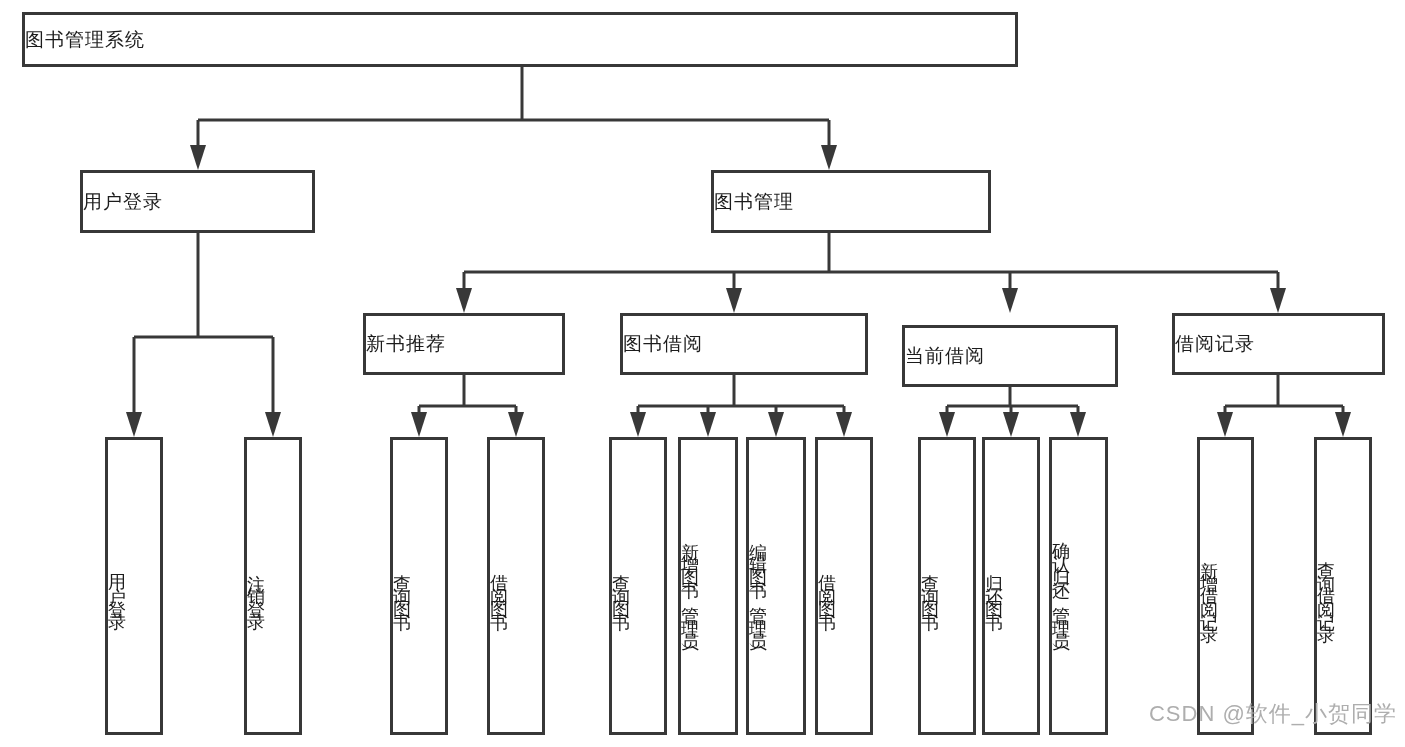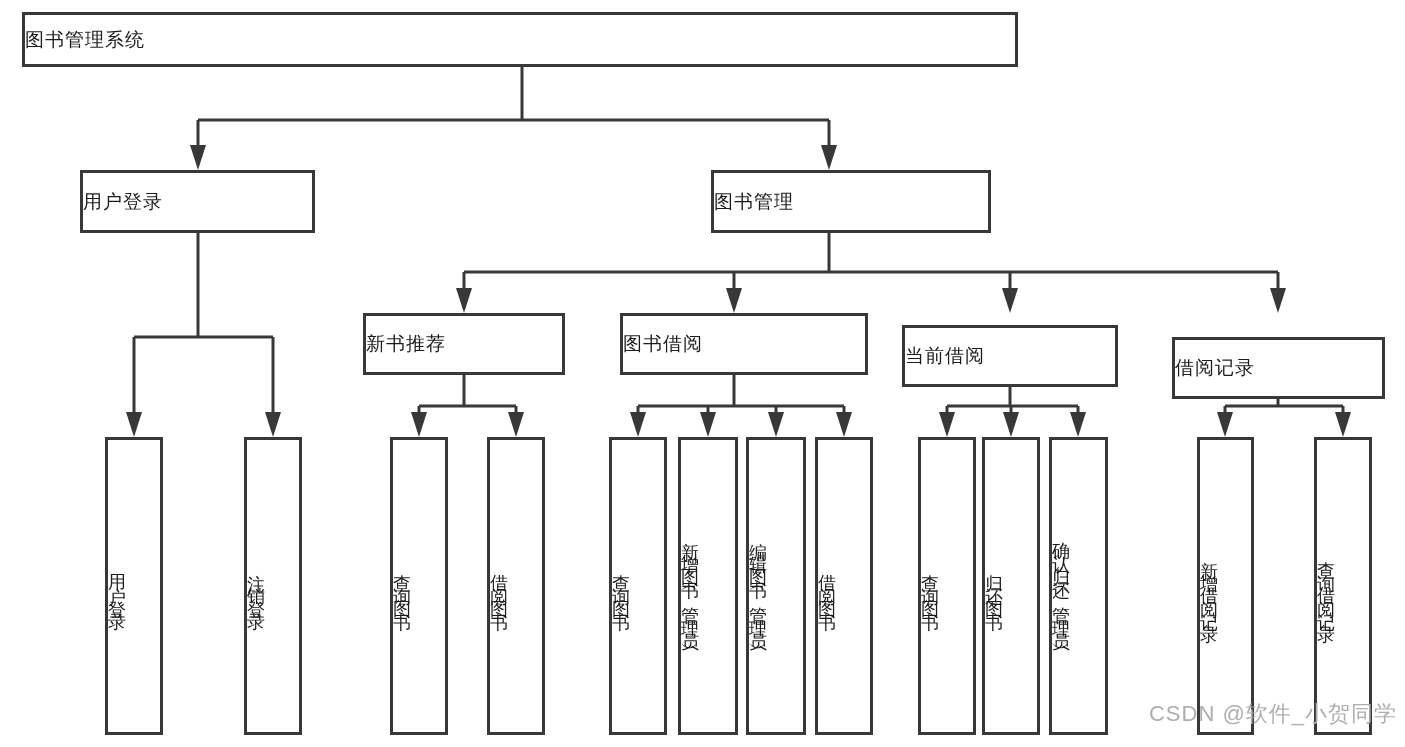--- a/index.html
+++ b/index.html
@@ -43,21 +43,21 @@
     line-height:1;
   }
 
   
   .b-root    {left:22px;  top:12px;  width:996px; height:55px;}
   .b-userlog {left:80px;  top:170px; width:235px; height:63px;}
   .b-bookmgr {left:711px; top:170px; width:280px; height:63px;}
   .b-newrec  {left:363px; top:313px; width:202px; height:62px;}
   .b-borrow  {left:620px; top:313px; width:248px; height:62px;font-family:Liberation Serif, serif;}
   .b-current {left:902px; top:313px; width:216px; height:62px;margin-top:12px;}
-  .b-records {left:1172px;top:313px; width:213px; height:62px;margin-top:24px;}
+  .b-records {left:1172px;top:313px; width:213px; height:62px;}
 
   .lf1 {left:105px;}
   .lf2 {left:244px;}
   .lf3 {left:390px;}
   .lf4 {left:487px;}
   .lf5 {left:609px;}
   .lf6 {left:678px;width:60px;}
   .lf7 {left:746px;width:60px;}
   .lf8 {left:815px;}
   .lf9 {left:918px;}

